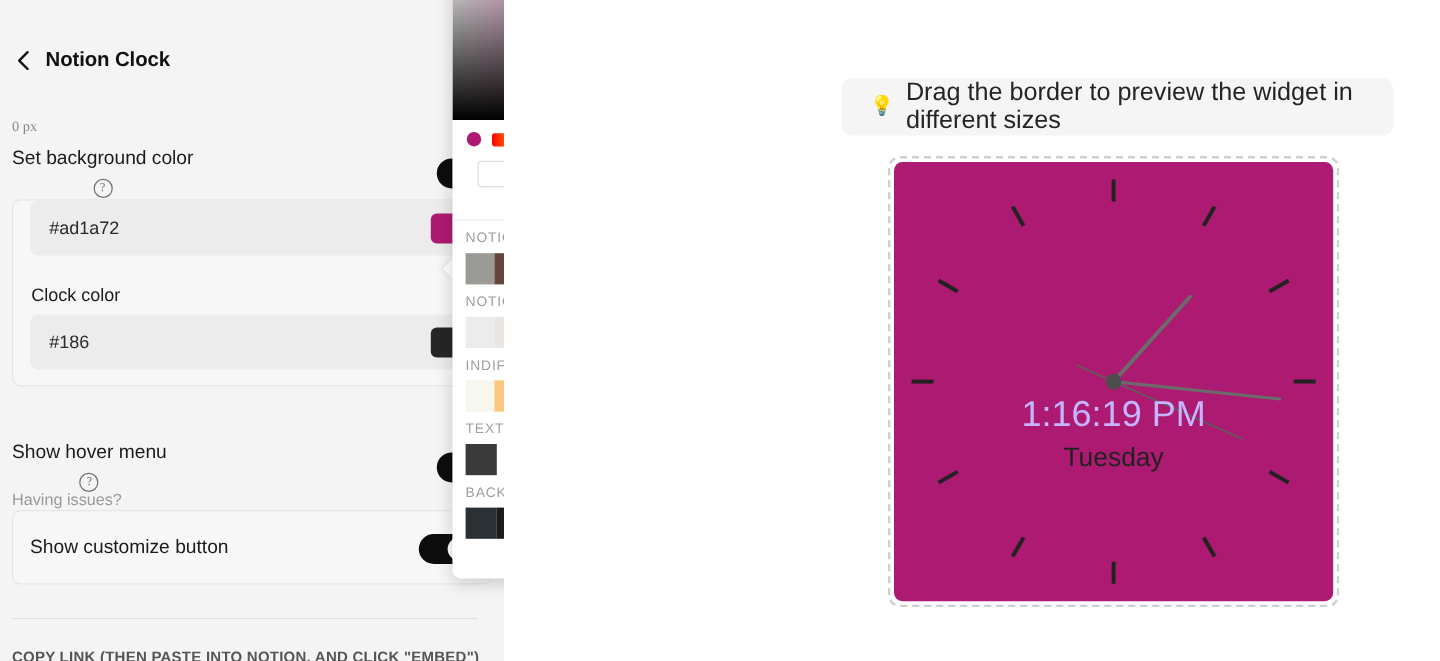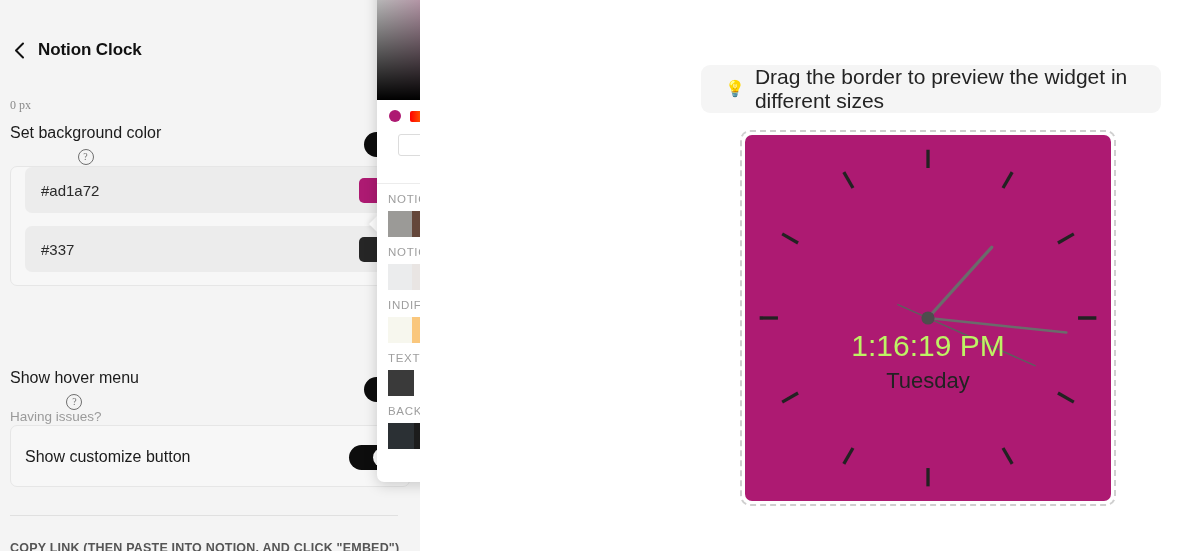--- a/index.html
+++ b/index.html
@@ -268,22 +268,23 @@
         <span class="knob"></span>
       </span>
     </div>
 
     <div class="subcard" style="top:166px;">
       <div class="color-field">
         <span class="value">#ad1a72</span>
         <span class="swatch-btn" style="background:#ad1a72"></span>
       </div>
 
+      <div class="sub-label">Clock color</div>
       <div class="color-field">
-        <span class="value">#337</span>
+        <span class="value">#186</span>
         <span class="swatch-btn" style="background:#262626"></span>
       </div>
     </div>
 
     <div class="row-toggle" style="top:377px;height:25px;">
       <span class="row-label">
         <span>Show hover menu</span>
         <span class="help-icon">?</span>
       </span>
       <span class="toggle">
@@ -422,18 +423,18 @@
               <line x1="14.49" y1="70.50" x2="10.16" y2="73.00" stroke="#222222" stroke-width="0.9" stroke-linecap="butt"></line>
               <line x1="9.00" y1="50.00" x2="4.00" y2="50.00" stroke="#222222" stroke-width="0.9" stroke-linecap="butt"></line>
               <line x1="14.49" y1="29.50" x2="10.16" y2="27.00" stroke="#222222" stroke-width="0.9" stroke-linecap="butt"></line>
               <line x1="29.50" y1="14.49" x2="27.00" y2="10.16" stroke="#222222" stroke-width="0.9" stroke-linecap="butt"></line>
             </g>
           <line id="hour-hand" x1="50" y1="50" x2="67.40" y2="30.68" stroke="#6b6b6b" stroke-width="0.9" stroke-linecap="round"></line>
           <line id="minute-hand" x1="50" y1="50" x2="87.79" y2="53.97" stroke="#6b6b6b" stroke-width="0.7" stroke-linecap="round"></line>
           <line id="second-hand" x1="41.78" y1="46.34" x2="79.23" y2="63.02" stroke="#5e5e5e" stroke-width="0.4" stroke-linecap="round"></line>
           <circle id="hub" cx="50" cy="50" r="1.8" fill="#4d4d4d"></circle>
         </svg>
-        <div class="clock-time" style="color: #bef264;">1:16:19 PM</div>
+        <div class="clock-time" style="color: #c4b5fd;">1:16:19 PM</div>
         <div class="clock-day" style="color: rgb(34, 34, 34);">Tuesday</div>
       </div>
     </div>
   </div>
 </div>
 
 </body></html>

